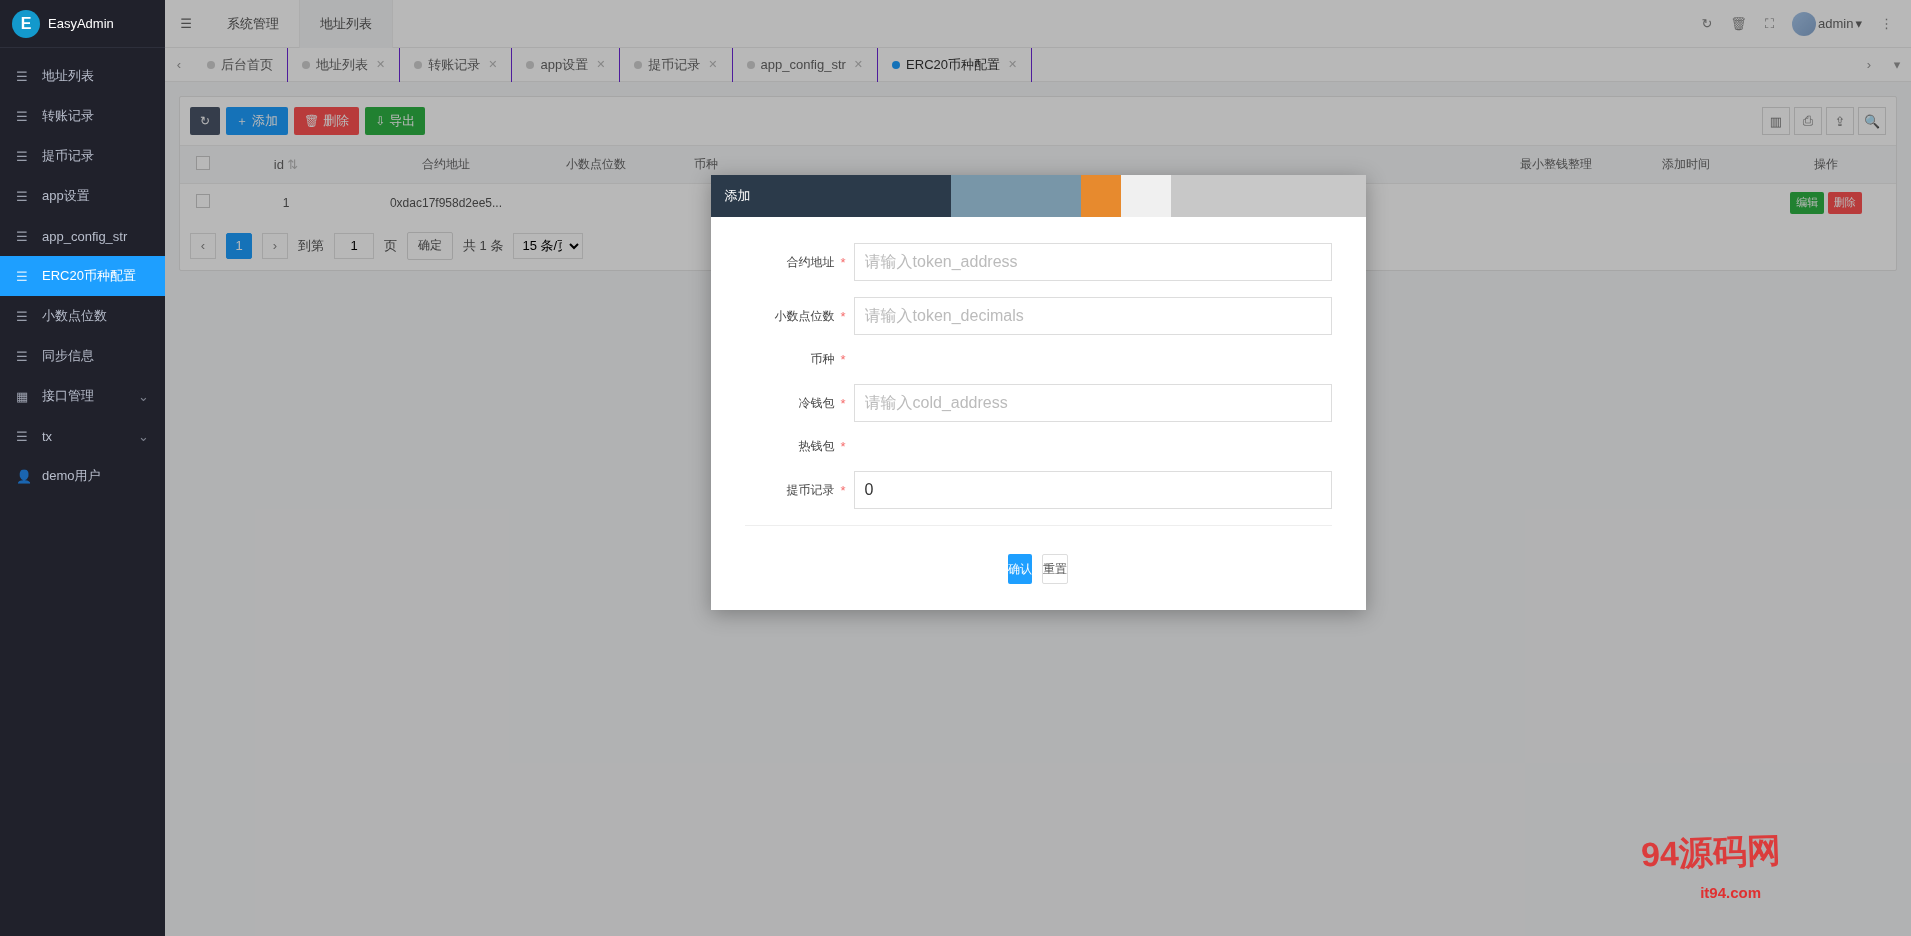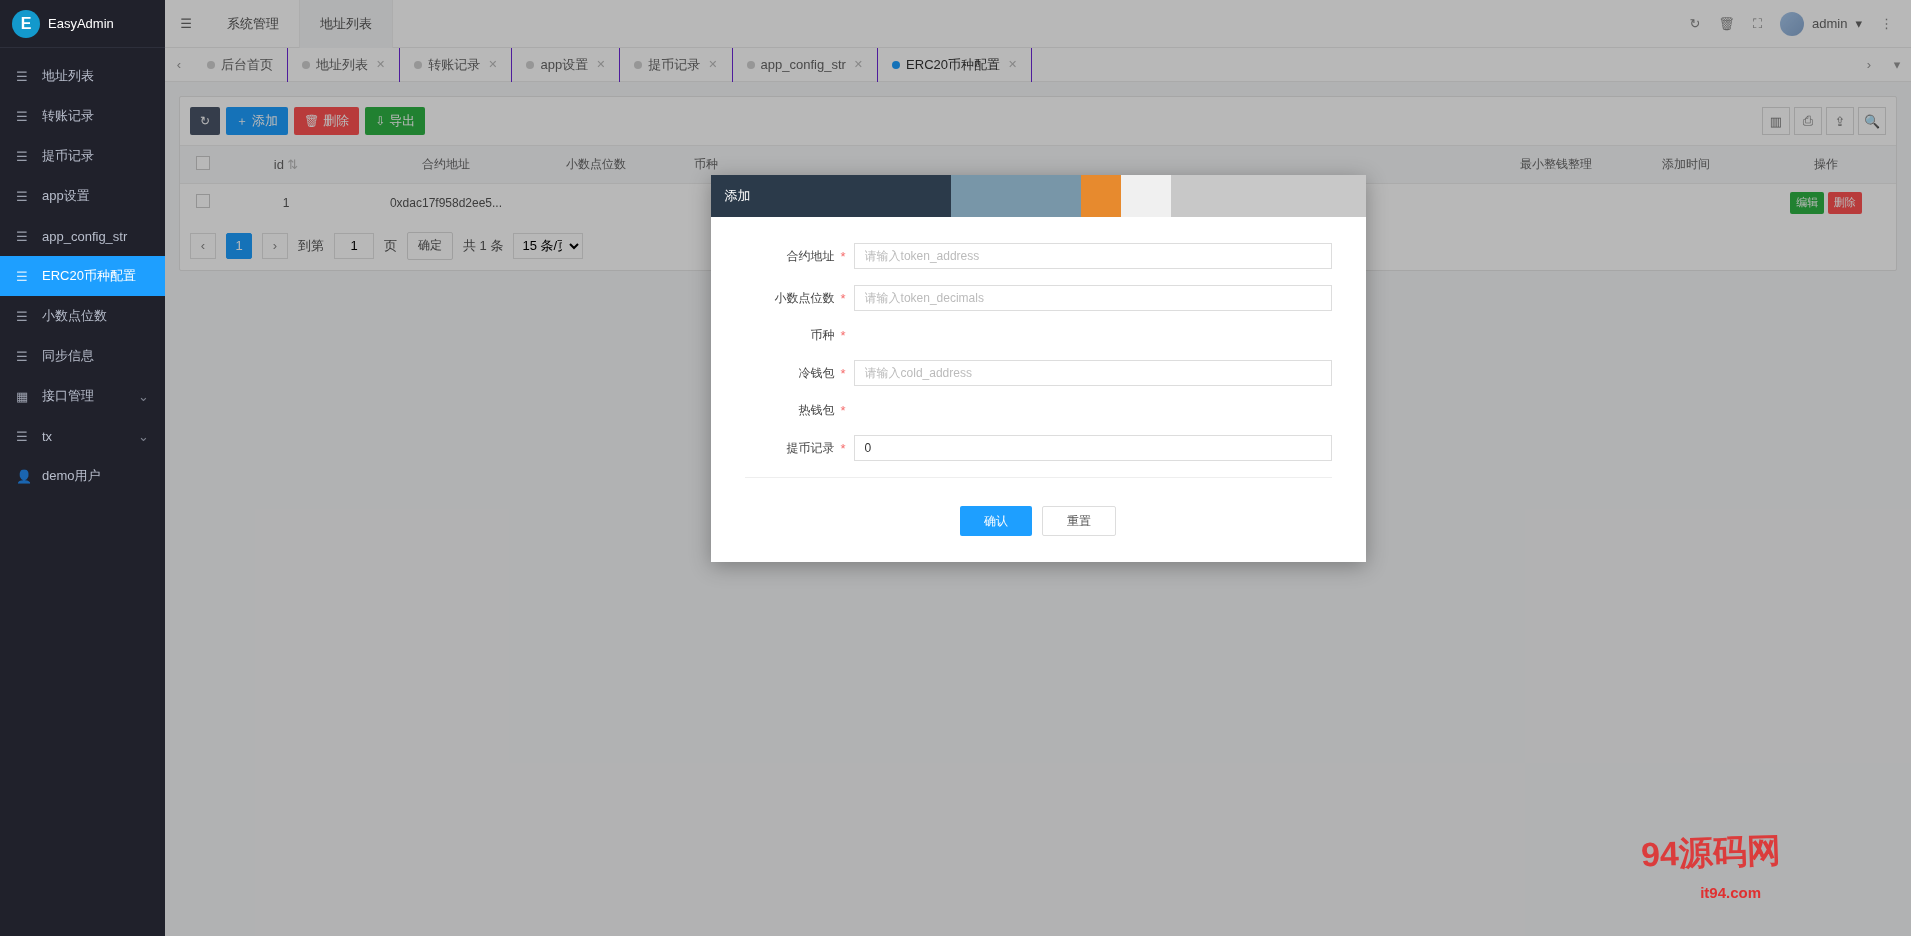--- a/index.html
+++ b/index.html
@@ -15,21 +15,21 @@
 .nav-item .arrow{margin-left:auto;opacity:.6}
 .main{flex:1;display:flex;flex-direction:column;background:#f6f7f8;position:relative}
 .header{height:48px;background:#fff;display:flex;align-items:center;border-bottom:1px solid #ececec}
 .header-collapse{width:42px;text-align:center;cursor:pointer;color:#666}
 .header-tabs{display:flex}
 .header-tab{padding:0 20px;height:48px;line-height:48px;cursor:pointer;color:#555;border-right:1px solid #f0f0f0}
 .header-tab.active{background:#f6f7f8}
 .header-right{margin-left:auto;display:flex;align-items:center;gap:18px;padding-right:18px;color:#888}
 .header-right .hi{cursor:pointer}
 .avatar{width:24px;height:24px;border-radius:50%;background:linear-gradient(135deg,#a8c8ec,#88a8d0)}
-.user{display:flex;align-items:center;gap:8px;cursor:pointer;color:#666}
+.user{display:flex;align-items:center;gap:2px;cursor:pointer;color:#666}
 .tabs-bar{height:34px;background:#fff;display:flex;align-items:center;border-bottom:1px solid #ececec}
 .tabs-scroll{width:28px;text-align:center;color:#999;cursor:pointer}
 .tabs-list{flex:1;display:flex;overflow:hidden}
 .tab{display:flex;align-items:center;padding:0 14px;height:34px;cursor:pointer;color:#666;border-right:1px solid #6d28d9}
 .tab .dot{width:8px;height:8px;border-radius:50%;background:#d0d0d0;margin-right:6px}
 .tab.active .dot{background:#1e9fff}
 .tab.active{color:#333}
 .tab .close{margin-left:8px;color:#bbb;font-size:11px}
 .content{flex:1;padding:14px;overflow:auto}
 .card{background:#fff;border:1px solid #e6e6e6;border-radius:2px}
@@ -54,25 +54,25 @@
 .pager select{width:70px}
 .overlay{position:absolute;inset:0;background:rgba(0,0,0,.28);display:flex;align-items:flex-start;justify-content:center;padding-top:175px}
 .modal{width:655px;background:#fff;box-shadow:0 4px 20px rgba(0,0,0,.3)}
 .modal-header{height:42px;background:#2b3a4a;color:#fff;display:flex;align-items:center;padding:0 14px;position:relative}
 .modal-header .ctrls{margin-left:auto;display:flex;gap:10px;color:#ddd}
 .modal-header .ctrls span{cursor:pointer}
 .modal-body{padding:26px 34px 8px}
 .form-row{display:flex;align-items:center;margin-bottom:16px}
 .form-row label{width:90px;text-align:right;color:#444;margin-right:6px;font-size:12px}
 .form-row .req{color:#f56c6c;margin-right:8px}
-.form-row input{flex:1;height:26px;border:1px solid #ddd;padding:0 10px;color:#333;font-size:12px}
+.form-row input{flex:1;height:38px;border:1px solid #ddd;padding:0 10px;color:#333;font-size:16px}
 .form-row input::placeholder{color:#bbb}
 .modal-divider{border-top:1px solid #eee;margin:12px 0 0}
 .modal-footer{display:flex;justify-content:center;gap:10px;padding:20px 0 26px}
-.modal-footer .btn{height:30px;padding:0 24px}
+.modal-footer .btn{height:30px;padding:0 0}
 .blur-strip{position:absolute;top:0;left:240px;right:0;height:42px;display:flex}
 .blur-strip div{height:100%}
 .watermark{position:absolute;right:130px;bottom:60px;color:#e03030;font-size:34px;font-weight:bold;transform:rotate(-2deg);pointer-events:none;opacity:.9;font-family:"SimHei",sans-serif}
 .watermark2{position:absolute;right:150px;bottom:35px;color:#e03030;font-size:15px;font-weight:bold;pointer-events:none}
 </style>
 </head>
 <body>
 
 <div class="app">
   <aside class="sidebar">

